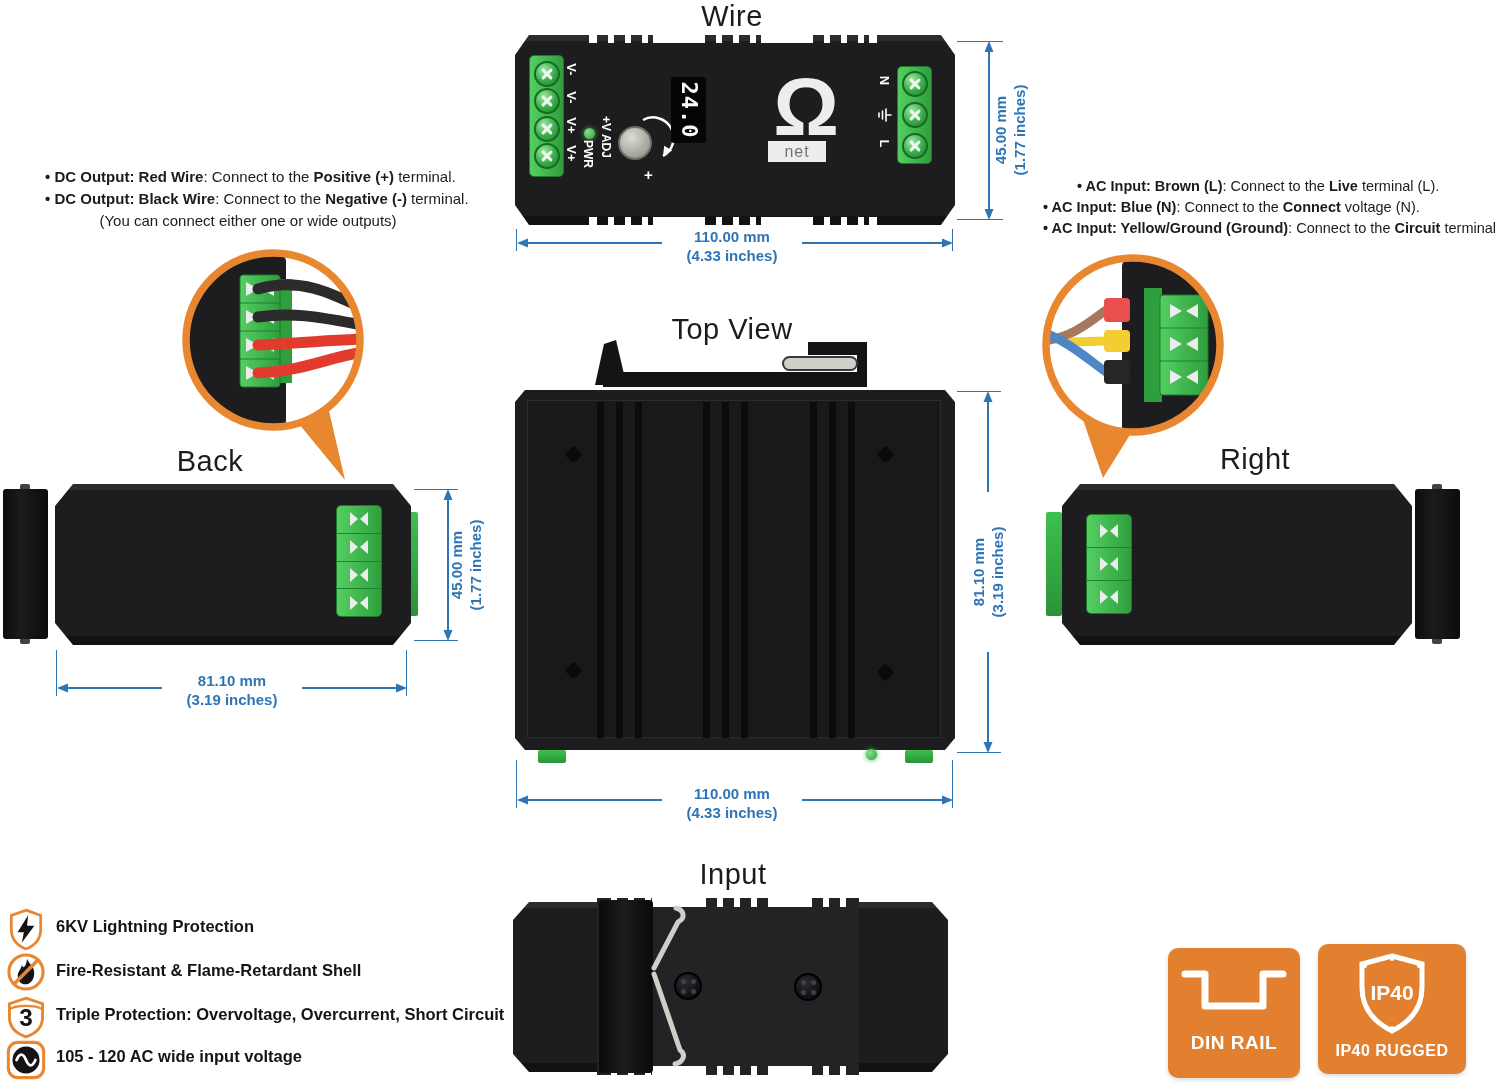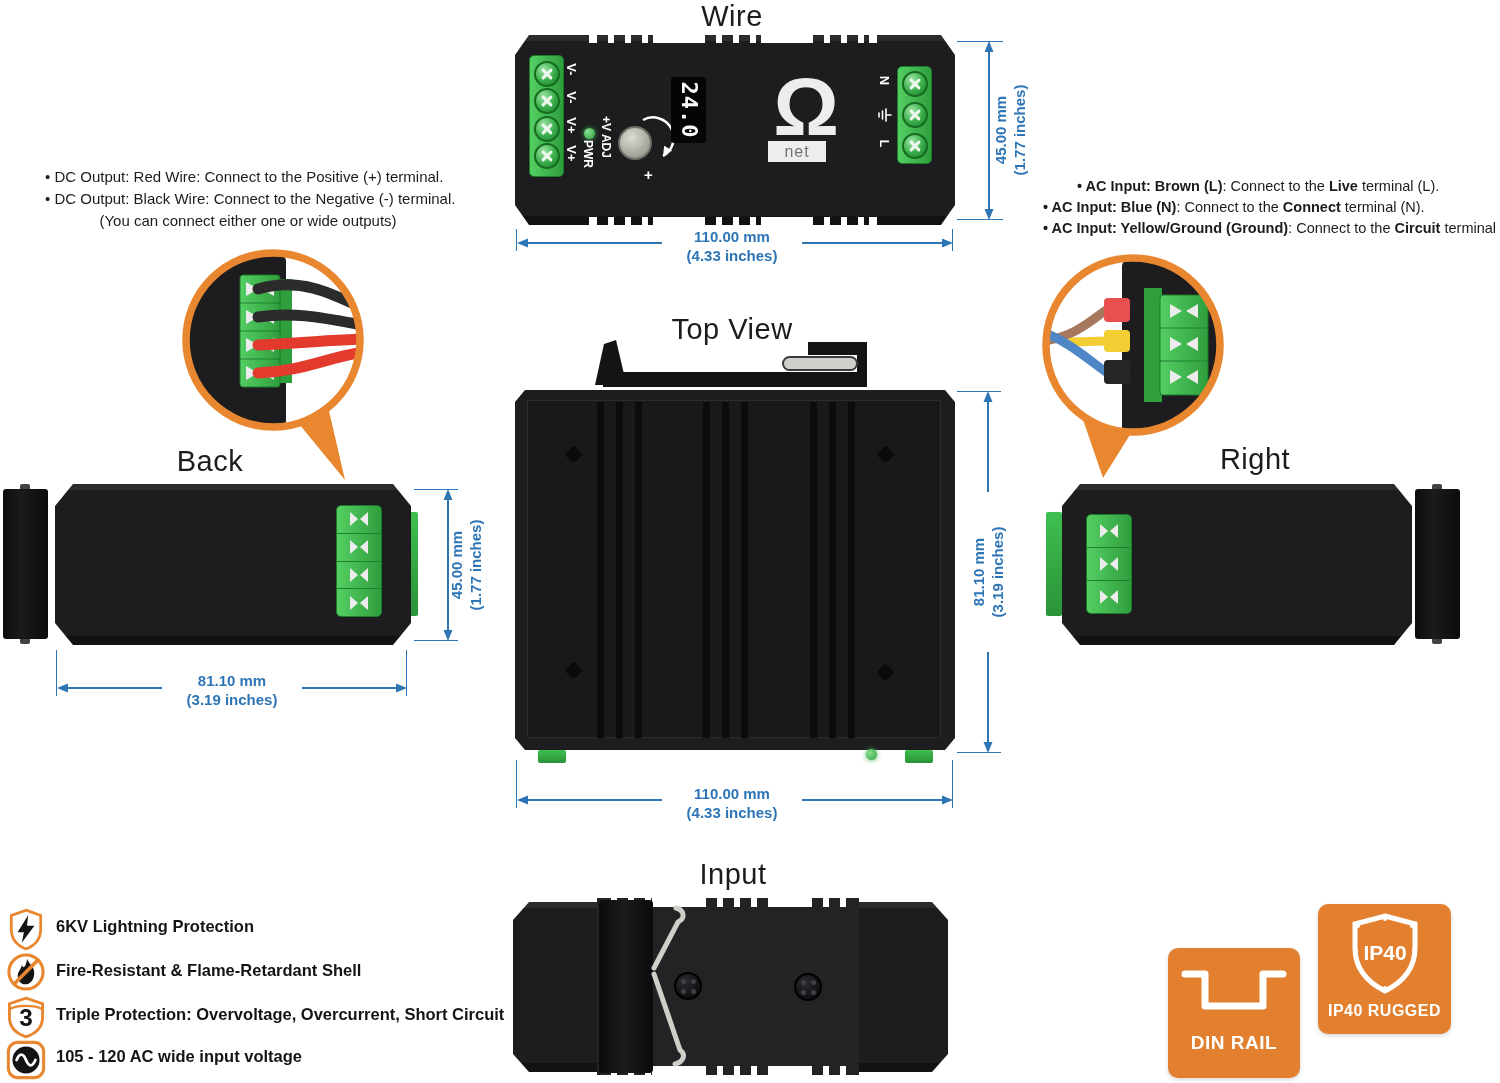--- a/index.html
+++ b/index.html
@@ -1,21 +1,21 @@
 <!DOCTYPE html>
 <html><head>
 <meta charset="utf-8">
 <style>
   html,body{margin:0;padding:0}
   body{width:1500px;height:1083px;position:relative;background:#fff;overflow:hidden;
        font-family:"Liberation Sans",sans-serif;color:#1c1c1c}
   .abs{position:absolute}
   .vtitle{font-size:29px;color:#1c1c1c;text-align:center;letter-spacing:.5px}
   .note{font-size:15px;white-space:nowrap}
-  .note b{font-weight:normal}
+  .note b{font-weight:bold}
   .note-sm{font-size:14.5px;white-space:nowrap}
   .note-sm b{font-weight:bold}
   .dimtxt{color:#2e75b6;font-weight:bold;font-size:15px;line-height:1.28;text-align:center}
   .rot{display:flex;flex-direction:column;align-items:center;justify-content:center}
   .extv{width:0;border-left:1.5px solid #2e75b6}
   .exth{height:0;border-top:1.5px solid #2e75b6}
   .devbody{background:linear-gradient(180deg,#2c2c2e 0 6px,#1d1d1f 6px calc(100% - 9px),#121214 calc(100% - 9px));}
   .tblock{background:linear-gradient(90deg,#54cf63,#2f9e3d);border:1px solid #1c7a28;border-radius:5px;box-sizing:border-box}
   .cell{position:relative;display:flex;align-items:center;justify-content:center;border-top:1px solid #1f8030;box-sizing:border-box}
   .cell:first-child{border-top:none}
@@ -149,21 +149,21 @@
 </div>
 <div class="abs note" style="left:45px;top:190px">
   <b>• DC Output: Black Wire</b><span>: Connect to the </span><b>Negative (-)</b><span> terminal.</span>
 </div>
 <div class="abs note" style="left:88px;top:212px;width:320px;text-align:center">(You can connect either one or wide outputs)</div>
 
 <div class="abs note-sm" style="left:1077px;top:178px">
   <b>• AC Input: Brown (L)</b><span>: Connect to the </span><b>Live</b><span> terminal (L).</span>
 </div>
 <div class="abs note-sm" style="left:1043px;top:199px">
-  <b>• AC Input: Blue (N)</b><span>: Connect to the </span><b>Connect</b><span> terminal (N).</span>
+  <b>• AC Input: Blue (N)</b><span>: Connect to the </span><b>Connect</b><span> voltage (N).</span>
 </div>
 <div class="abs note-sm" style="left:1043px;top:220px">
   <b>• AC Input: Yellow/Ground (Ground)</b><span>: Connect to the </span><b>Circuit</b><span> terminal (⊥).</span>
 </div>
 
 <svg class="abs" style="left:178px;top:243px" width="200" height="245" viewBox="0 0 200 245">
   <defs>
       <clipPath id="lc">
         <circle cx="95" cy="97" r="84"></circle>
       </clipPath>
@@ -385,21 +385,21 @@
   <path d="M9,17 C11.5,11 14.5,11 17,17 C19.5,23 22.5,23 25,17" fill="none" stroke="#fff" stroke-width="2.4" stroke-linecap="round"></path>
 </svg>
 <div class="abs feature-label" style="left:56px;top:1047px">105 - 120 AC wide input voltage</div>
 
 <div class="abs badge" style="left:1168px;top:948px;width:132px;height:130px">
   <svg style="margin-top:14px" width="110" height="62" viewBox="0 0 110 62">
     <path d="M6,12 H26 V44 H84 V12 H104" fill="none" stroke="#fff" stroke-width="7" stroke-linejoin="round" stroke-linecap="round"></path>
   </svg>
   <div class="badge-label" style="font-size:19px;margin-top:4px">DIN RAIL</div>
 </div>
-<div class="abs badge" style="left:1318px;top:904px;width:133px;height:130px">
+<div class="abs badge" style="left:1318px;top:944px;width:148px;height:130px">
   <svg style="margin-top:8px" width="96" height="84" viewBox="0 0 96 84">
     <path d="M48,4 L78,12 V36 C78,56 66,70 48,79 C30,70 18,56 18,36 V12 Z" fill="none" stroke="#fff" stroke-width="5"></path>
     <g fill="#fff">
       <circle cx="48" cy="7" r="2"></circle>
         <circle cx="75" cy="14" r="2"></circle>
         <circle cx="21" cy="14" r="2"></circle>
       <circle cx="77" cy="38" r="2"></circle>
         <circle cx="19" cy="38" r="2"></circle>
         <circle cx="48" cy="76" r="2"></circle>
     </g>

